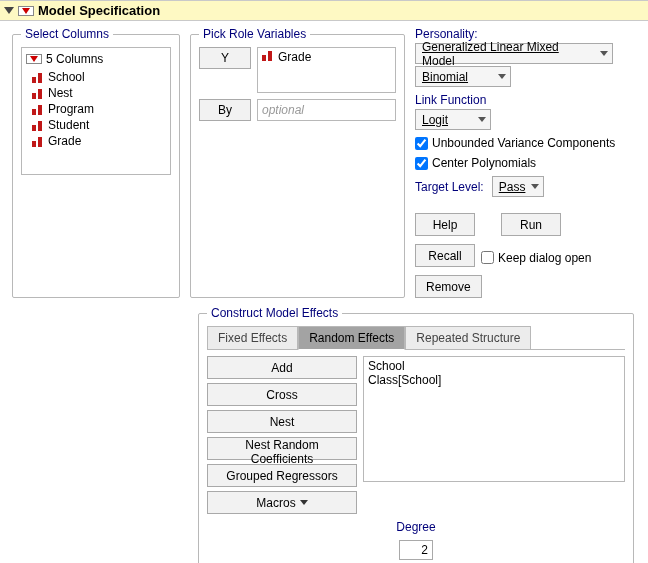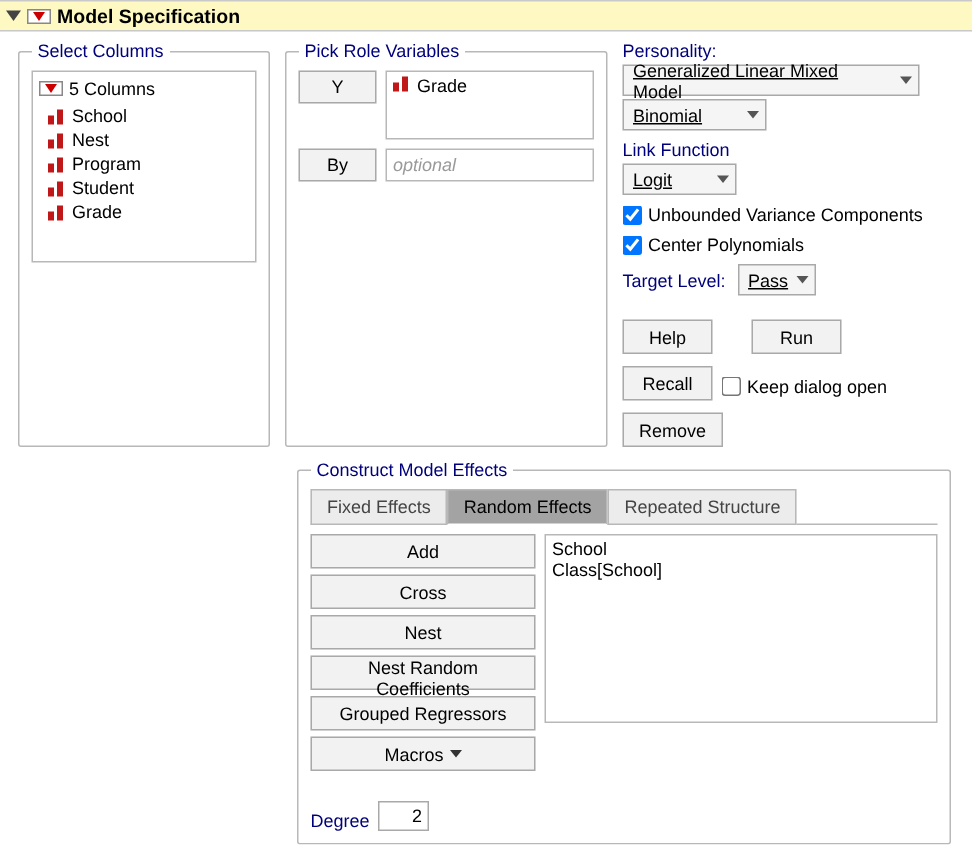--- a/index.html
+++ b/index.html
@@ -169,21 +169,21 @@
   }
   .eff-row { display:flex; gap:6px; }
   .eff-btns { display:flex; flex-direction:column; gap:4px; width:150px;}
   .eff-btns .btn { width:100%; min-width:auto; }
   .eff-list {
     border:1px solid #b8b8b8;
     flex:1;
     height:126px;
     padding:2px 4px;
   }
-  .degrow { display:flex; align-items:flex-end; gap:6px; margin-top:20px;}
+  .degrow { display:flex; align-items:center; gap:6px; margin-top:6px;flex-direction:column;}
   .deginput {
     width:34px; height:20px;
     border:1px solid #a9a9a9;
     text-align:right;
     padding:0 4px;
     font-size:12px;
   }
   .macros { display:inline-flex; align-items:center; justify-content:center; gap:4px;}
   .macros .mtri{
     width:0;height:0;

